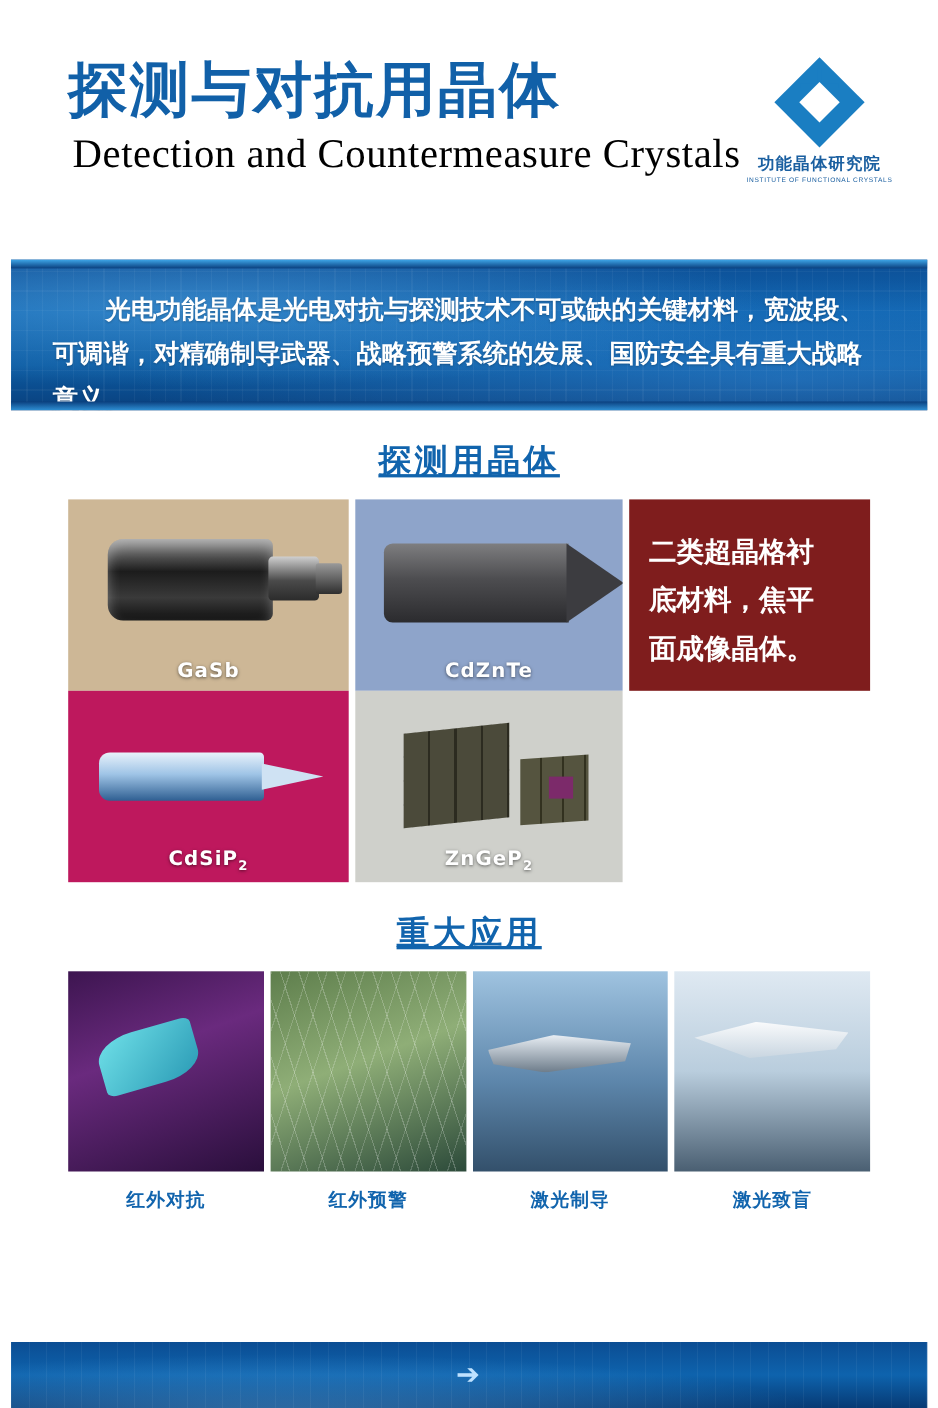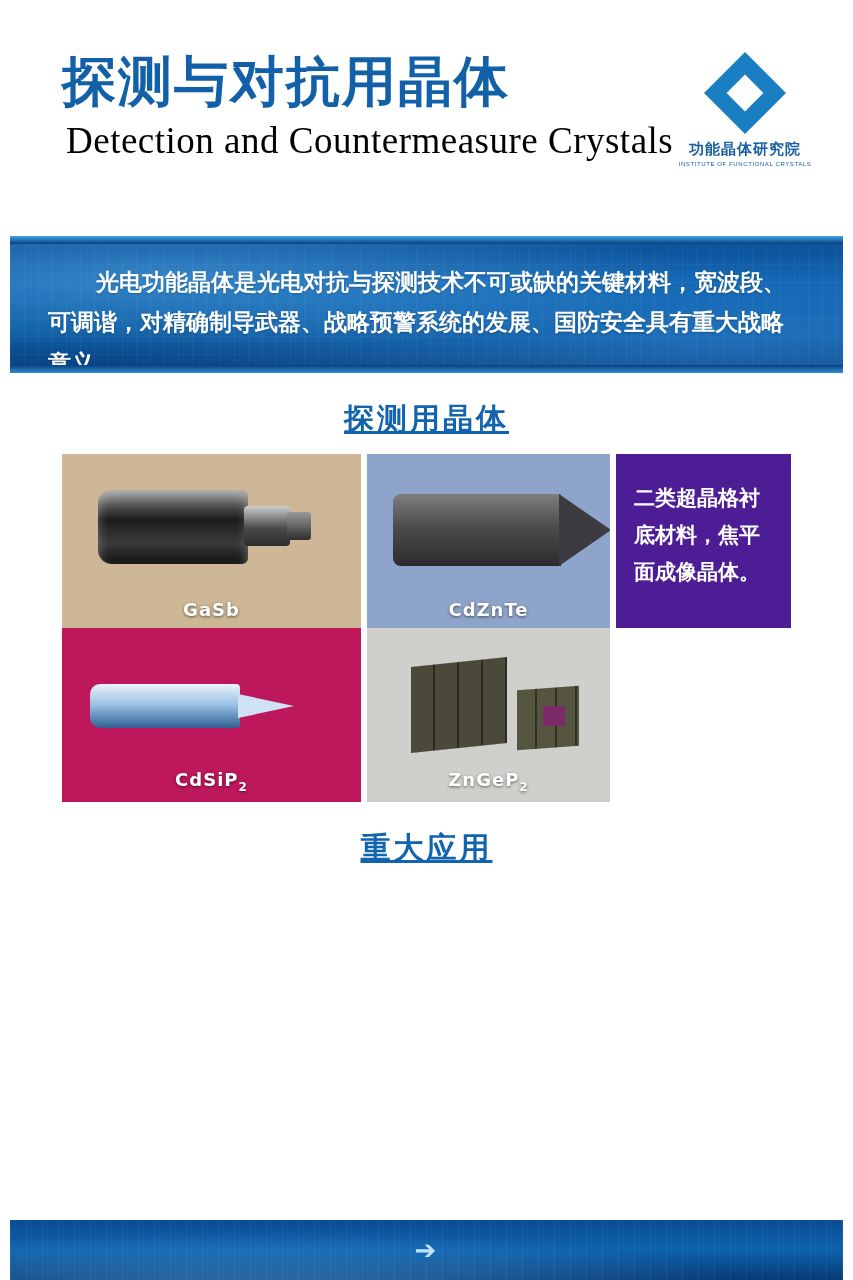--- a/index.html
+++ b/index.html
@@ -161,27 +161,27 @@
     display: flex;
     gap: 6px;
     padding: 0 52px;
     box-sizing: border-box;
   }
   .card {
     position: relative;
     height: 174px;
     overflow: hidden;
   }
-  .card.photo-a { flex: 0 0 255px; background: #cdb796; padding-left: 44px; }
+  .card.photo-a { flex: 0 0 255px; background: #cdb796; }
   .card.photo-b { flex: 0 0 243px; background: #8ea4ca; }
   .card.desc {
     flex: 1 1 auto;
-    background: #4c1d95;
+    background: #7f1d1d;
     color: #ffffff;
-    font-size: 21px;
+    font-size: 25px;
     font-weight: bold;
     line-height: 1.75;
     padding: 26px 28px 0 18px;
     box-sizing: border-box;
     font-family: "DejaVu Sans", "Liberation Sans", sans-serif;
   }
   .card-label {
     position: absolute;
     left: 0;
     right: 0;
@@ -427,19 +427,42 @@
         <div class="card-label">
           <span>ZnGeP</span><sub>2</sub>
         </div>
       </div>
 
     </div>
   </div>
 
   <div class="section">
     <div class="section-title">重大应用</div>
+    <div class="apps">
+
+      <div class="app">
+        <div class="app-thumb thumb1"></div>
+        <div class="app-caption">红外对抗</div>
+      </div>
+
+      <div class="app">
+        <div class="app-thumb thumb2"></div>
+        <div class="app-caption">红外预警</div>
+      </div>
+
+      <div class="app">
+        <div class="app-thumb thumb3"></div>
+        <div class="app-caption">激光制导</div>
+      </div>
+
+      <div class="app">
+        <div class="app-thumb thumb4"></div>
+        <div class="app-caption">激光致盲</div>
+      </div>
+
+    </div>
   </div>
 
   <div class="footer">
     <div class="footer-arrow">➔</div>
   </div>
 
 </div>
 
 </body></html>

